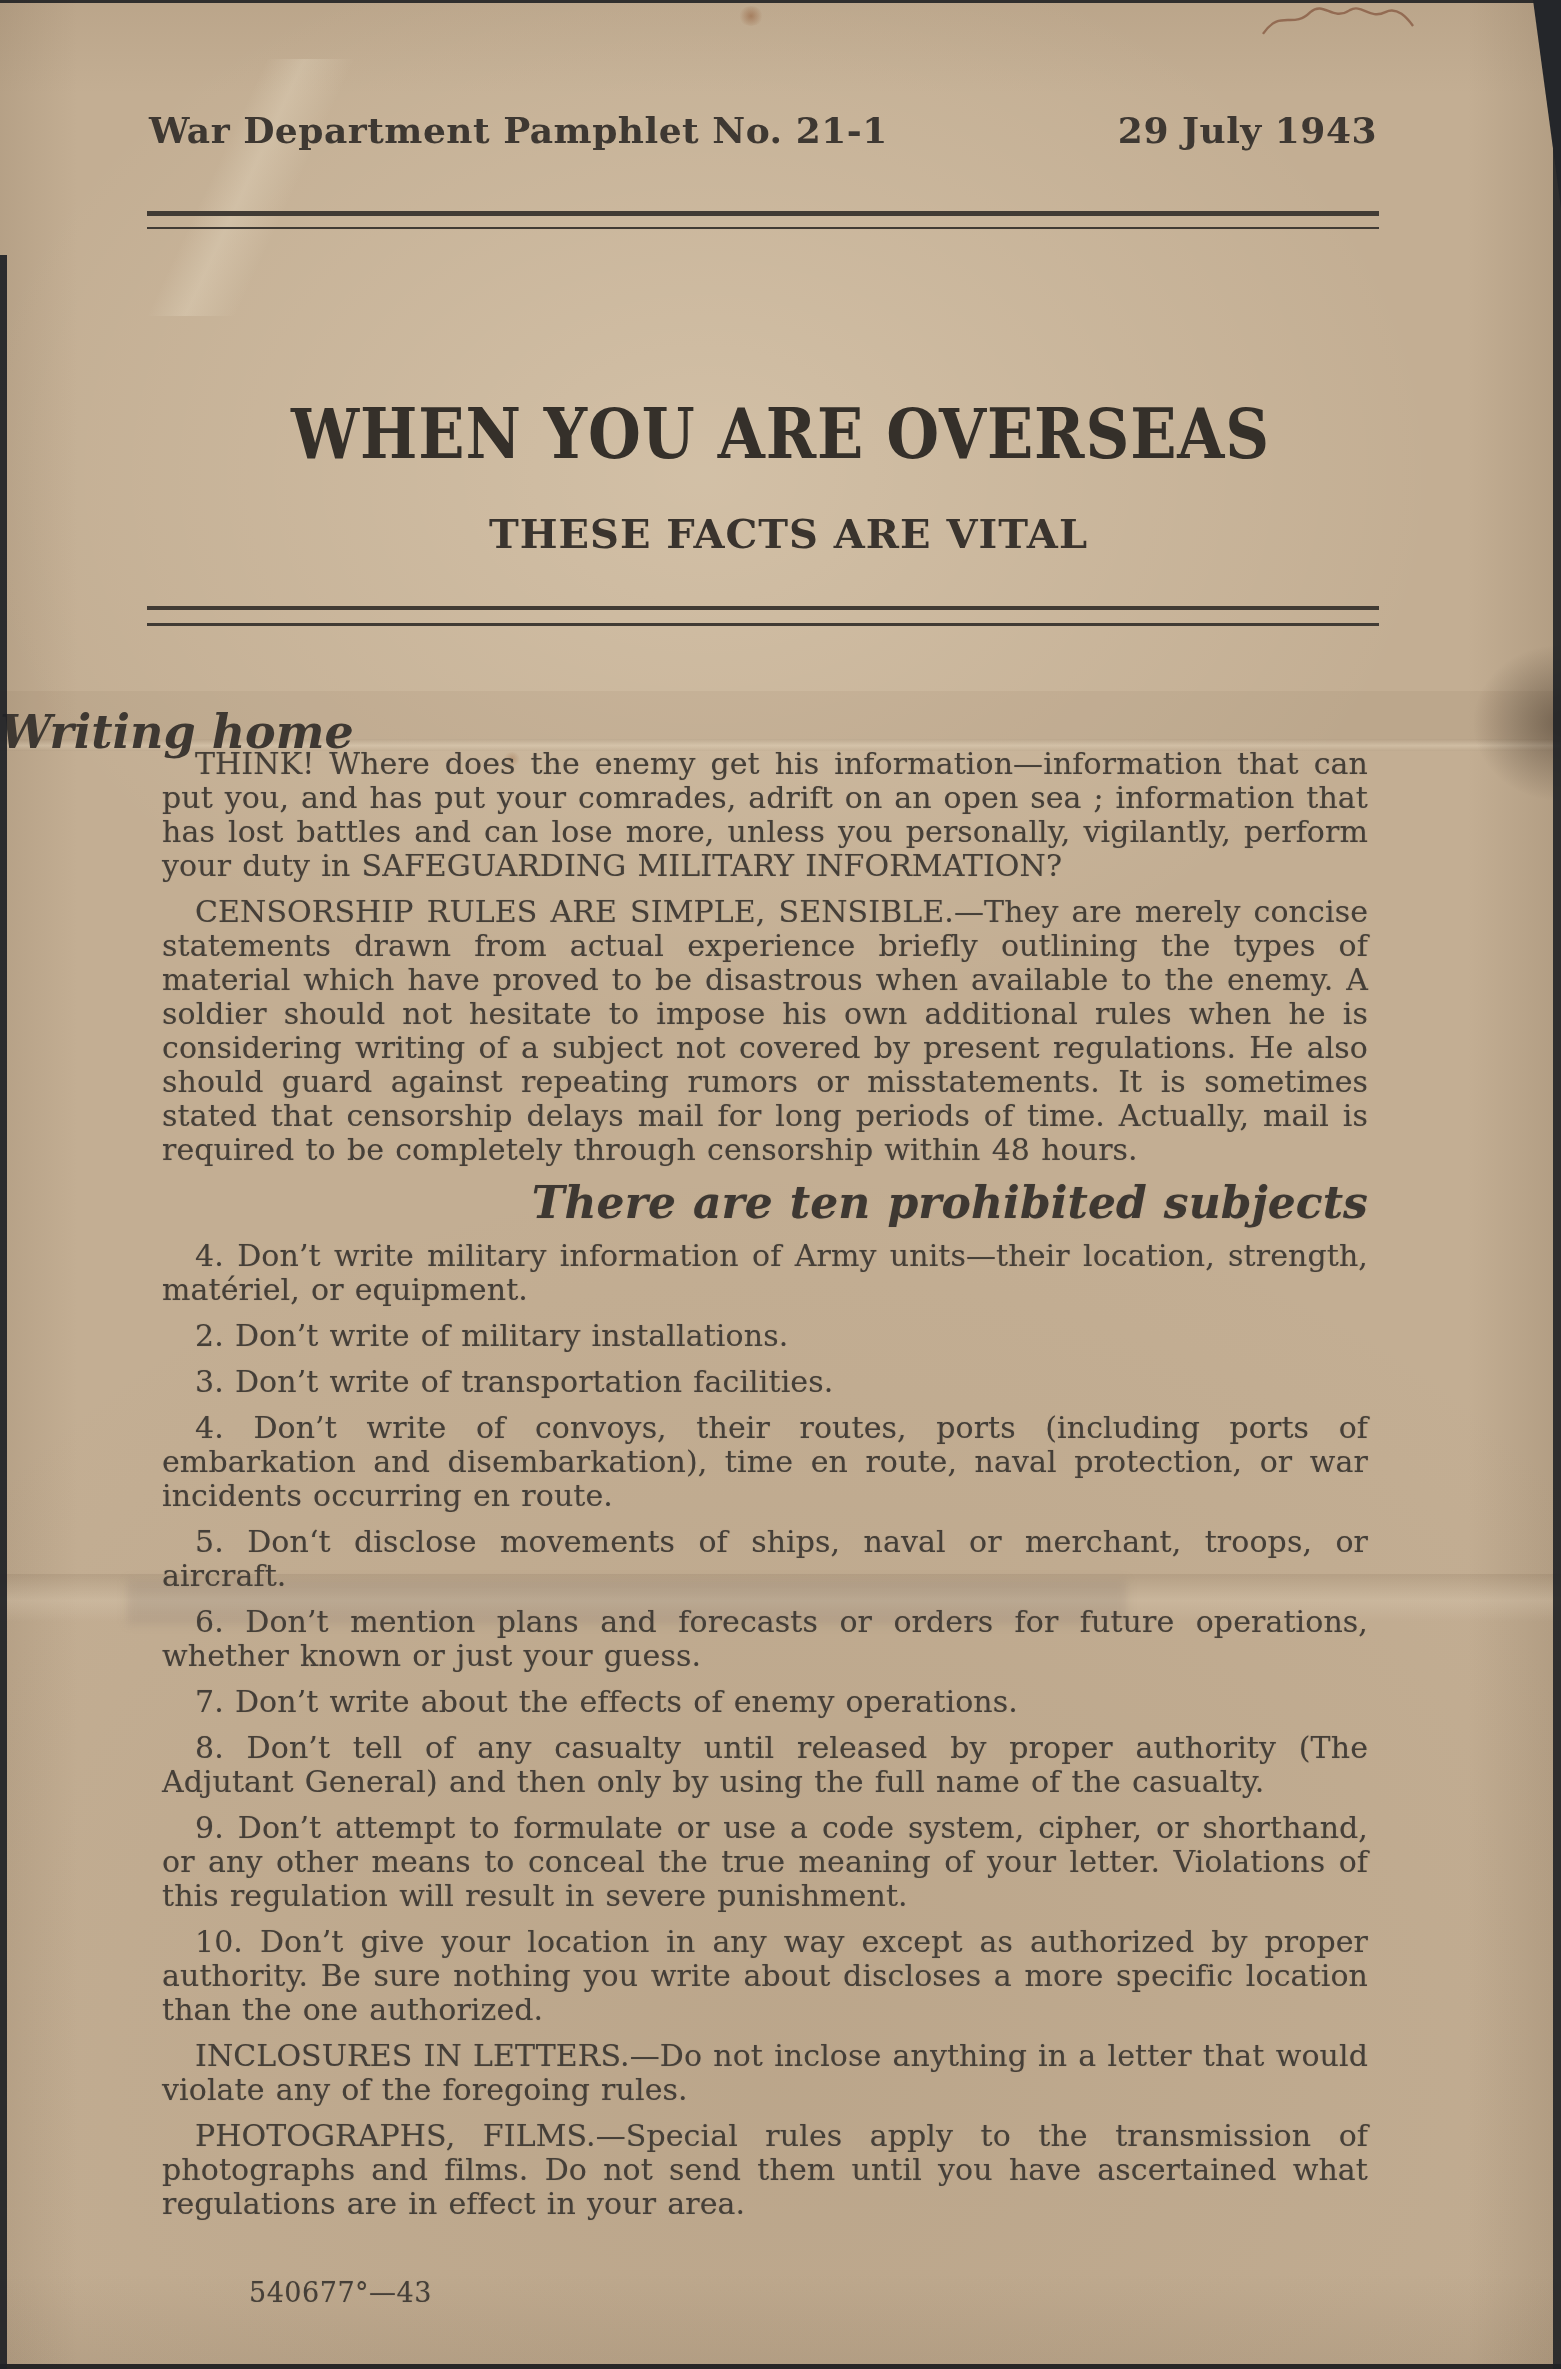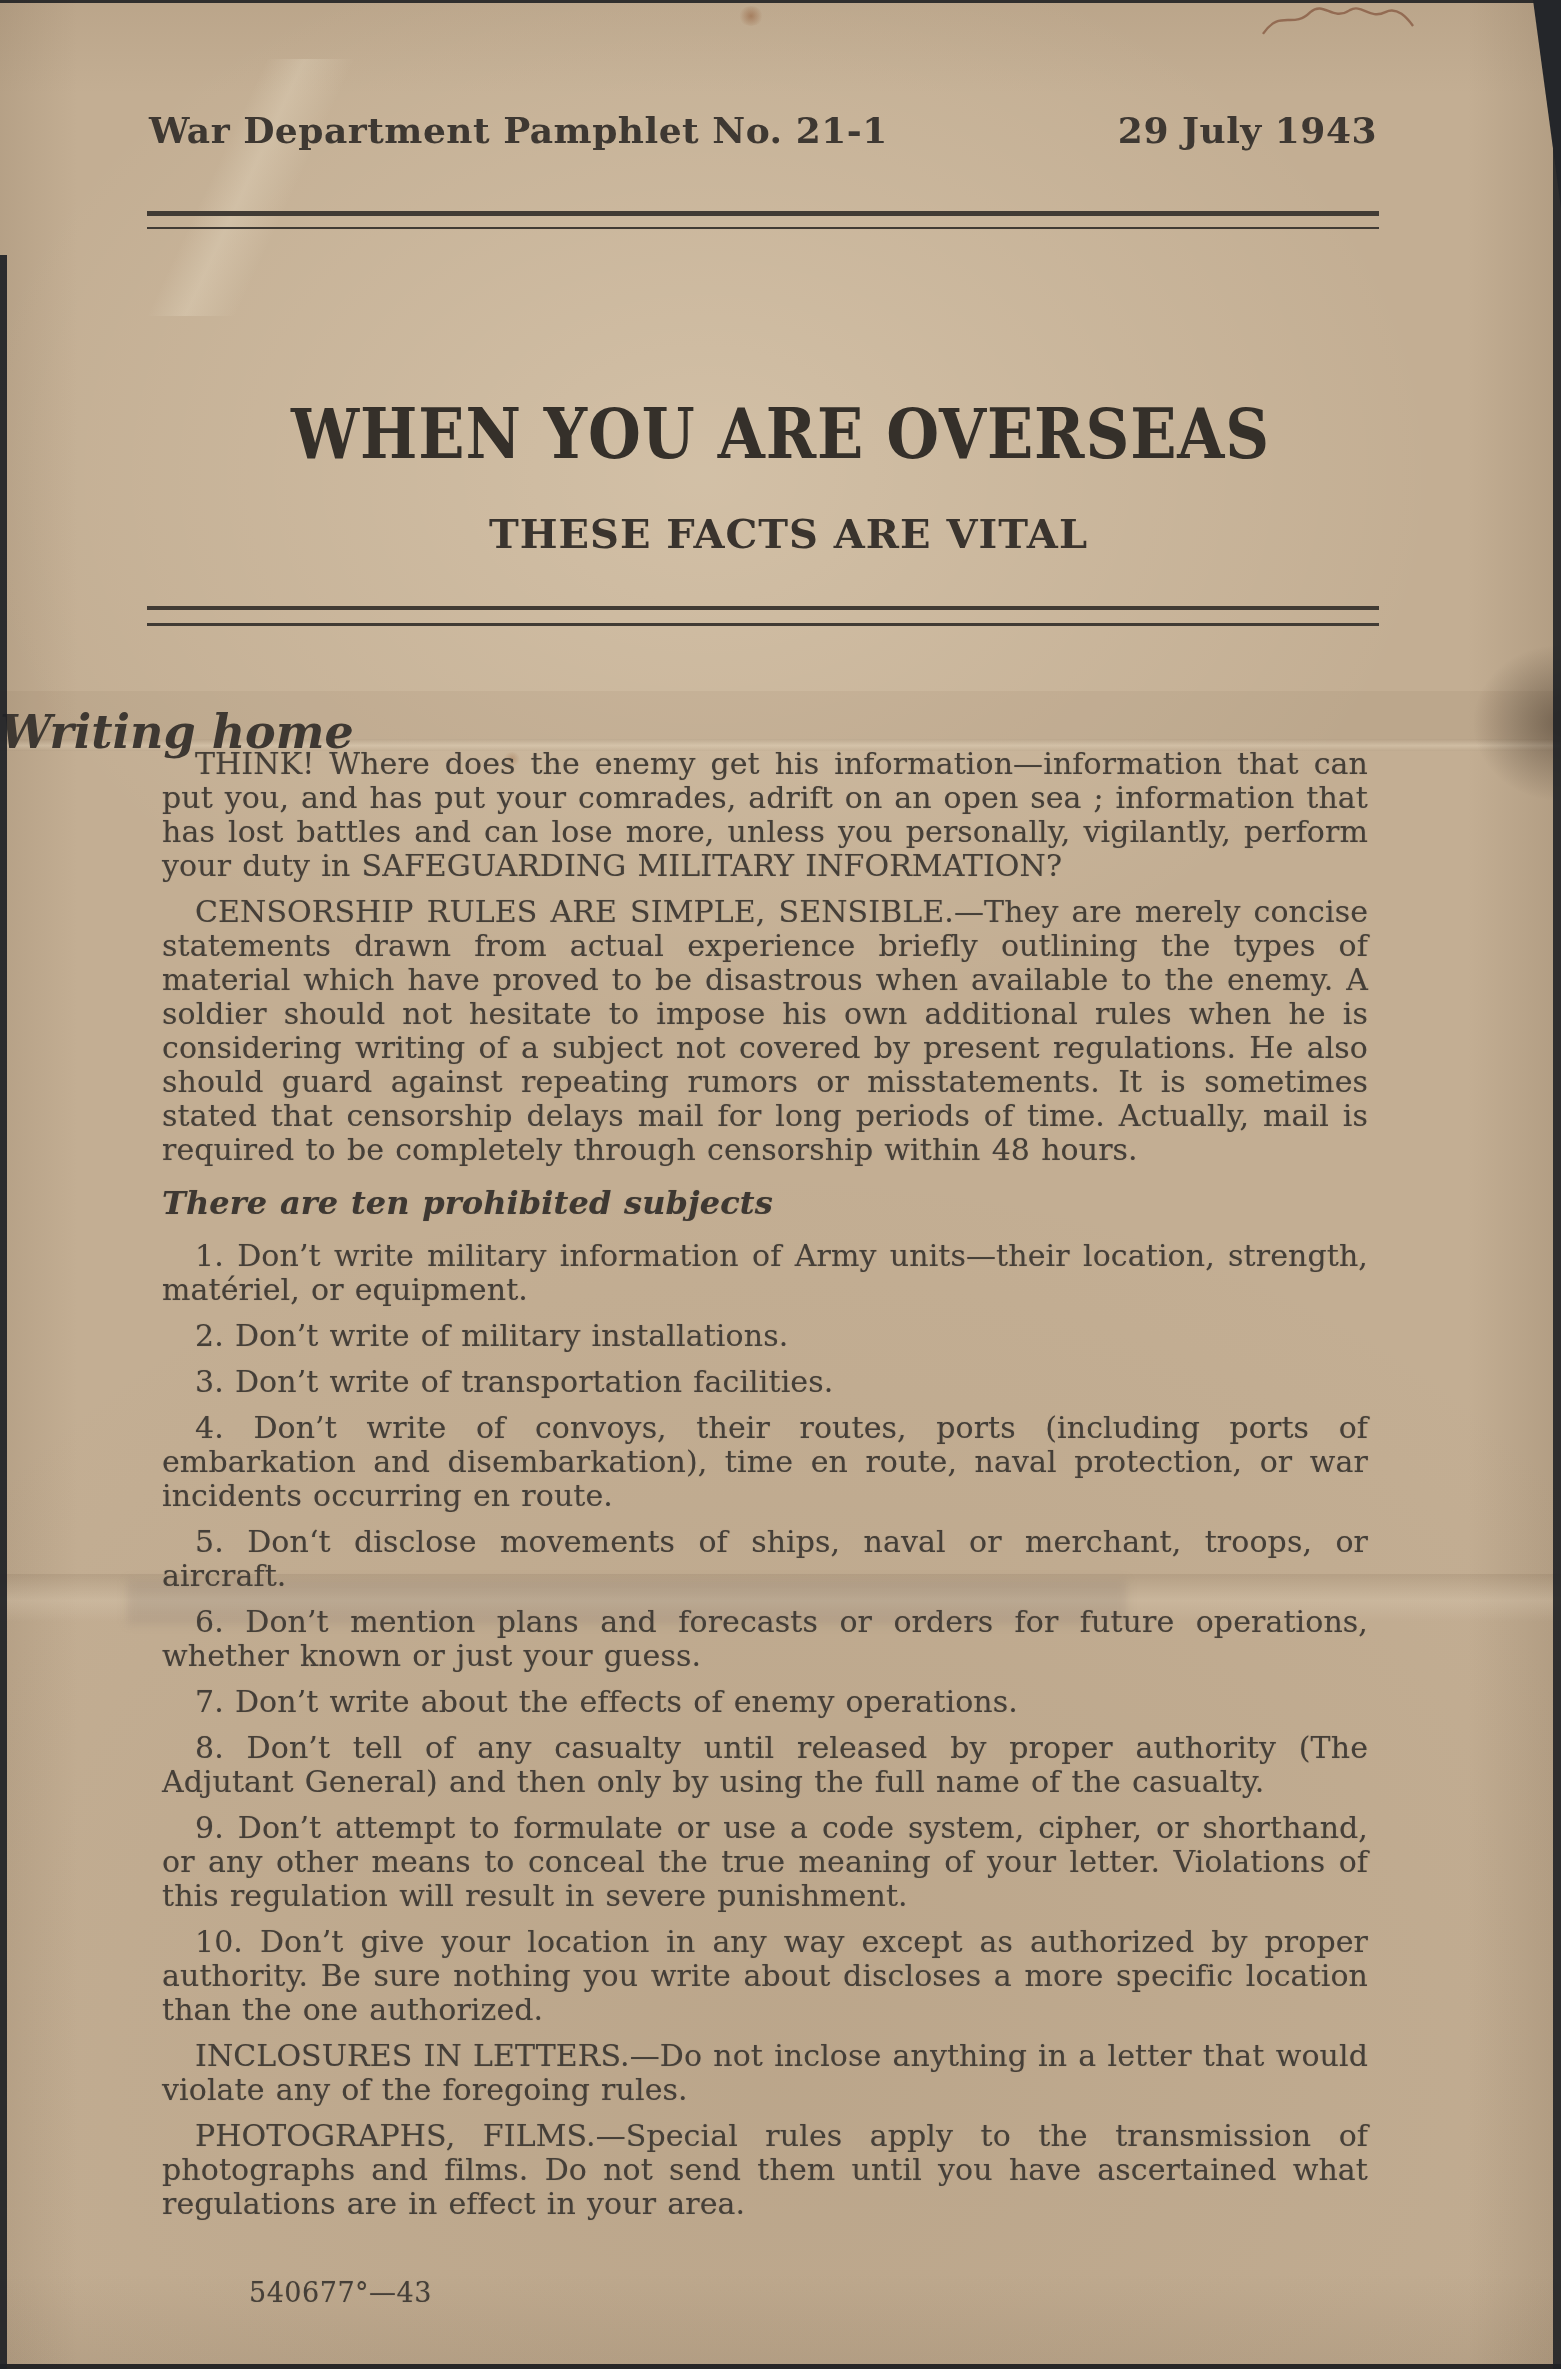--- a/index.html
+++ b/index.html
@@ -72,22 +72,22 @@
     text-align:left; font-weight:bold; font-style:italic; font-size:46px; color:#3e3832;
   }
   .article {
     position:absolute; left:150px; top:735px; width:1230px;
     font-size:30px; line-height:34px; text-align:justify;
     word-spacing:1.5px; letter-spacing:0.1px; color:#453f38;
     text-shadow: 0 0 1px rgba(70,60,50,.35);
   }
   .article p { margin:12px; text-indent:33px; }
   .list-heading {
-    text-align:left; text-indent:0 !important;
-    font-weight:bold; font-style:italic; font-size:32px; line-height:48px;
+    text-align:right; text-indent:0 !important;
+    font-weight:bold; font-style:italic; font-size:44px; line-height:48px;
     margin:2px 0 18px 0; color:#3e3832;
   }
   .print-code { margin-top:55px !important; margin-left:99px !important; text-indent:0 !important;
     font-size:27px; letter-spacing:0.5px; }
 </style>
 </head>
 <body>
 
 <div class="page">
   <div class="paper">
@@ -120,21 +120,21 @@
     <div class="rule rule-2b"></div>
 
     <h3 class="writing-home">Writing home</h3>
 
     <div class="article">
       <p>THINK!  Where does the enemy get his information—information that can put you, and has put your comrades, adrift on an open sea ; information that has lost battles and can lose more, unless you personally, vigilantly, perform your duty in SAFEGUARDING MILITARY INFORMATION?</p>
       <p>CENSORSHIP RULES ARE SIMPLE, SENSIBLE.—They are merely concise statements drawn from actual experience briefly outlining the types of material which have proved to be disastrous when available to the enemy.  A soldier should not hesitate to impose his own additional rules when he is considering writing of a subject not covered by present regulations.  He also should guard against repeating rumors or misstatements. It is sometimes stated that censorship delays mail for long periods of time. Actually, mail is required to be completely through censorship within 48 hours.</p>
 
       <p class="list-heading">There are ten prohibited subjects</p>
 
-      <p>1. Don’t write military information of Army units—their location, strength, matériel, or equipment.</p>
+      <p>4. Don’t write military information of Army units—their location, strength, matériel, or equipment.</p>
       <p>2. Don’t write of military installations.</p>
       <p>3. Don’t write of transportation facilities.</p>
       <p>4. Don’t write of convoys, their routes, ports (including ports of embarkation and disembarkation), time en route, naval protection, or war incidents occurring en route.</p>
       <p>5. Don‘t disclose movements of ships, naval or merchant, troops, or aircraft.</p>
       <p>6. Don’t mention plans and forecasts or orders for future operations, whether known or just your guess.</p>
       <p>7. Don’t write about the effects of enemy operations.</p>
       <p>8. Don’t tell of any casualty until released by proper authority (The Adjutant General) and then only by using the full name of the casualty.</p>
       <p>9. Don’t attempt to formulate or use a code system, cipher, or shorthand, or any other means to conceal the true meaning of your letter.  Violations of this regulation will result in severe punishment.</p>
       <p>10. Don’t give your location in any way except as authorized by proper authority.  Be sure nothing you write about discloses a more specific location than the one authorized.</p>
 

